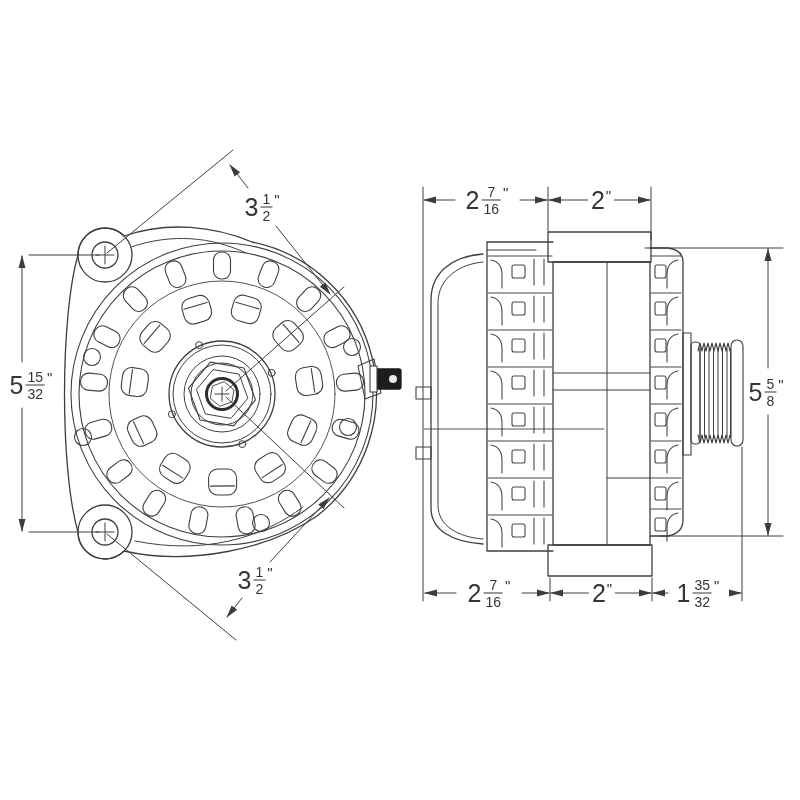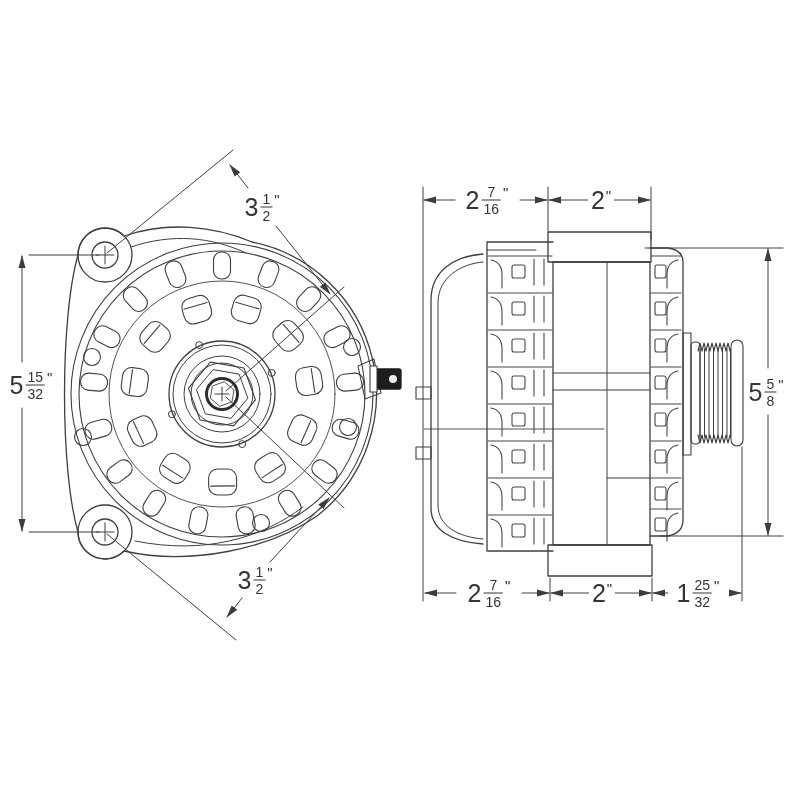--- a/index.html
+++ b/index.html
@@ -331,19 +331,19 @@
 </div>
 
 <div class="dim" style="left:602px; top:593px;">
   <span class="whole">2</span>
   <span class="unit">"</span>
 </div>
 
 <div class="dim" style="left:698px; top:593px;">
   <span class="whole">1</span>
   <span class="frac">
-        <span class="num">25</span>
+        <span class="num">35</span>
         <span class="den">32</span>
       </span>
   <span class="unit">"</span>
 </div>
 
 </div>
 
 </body></html>

